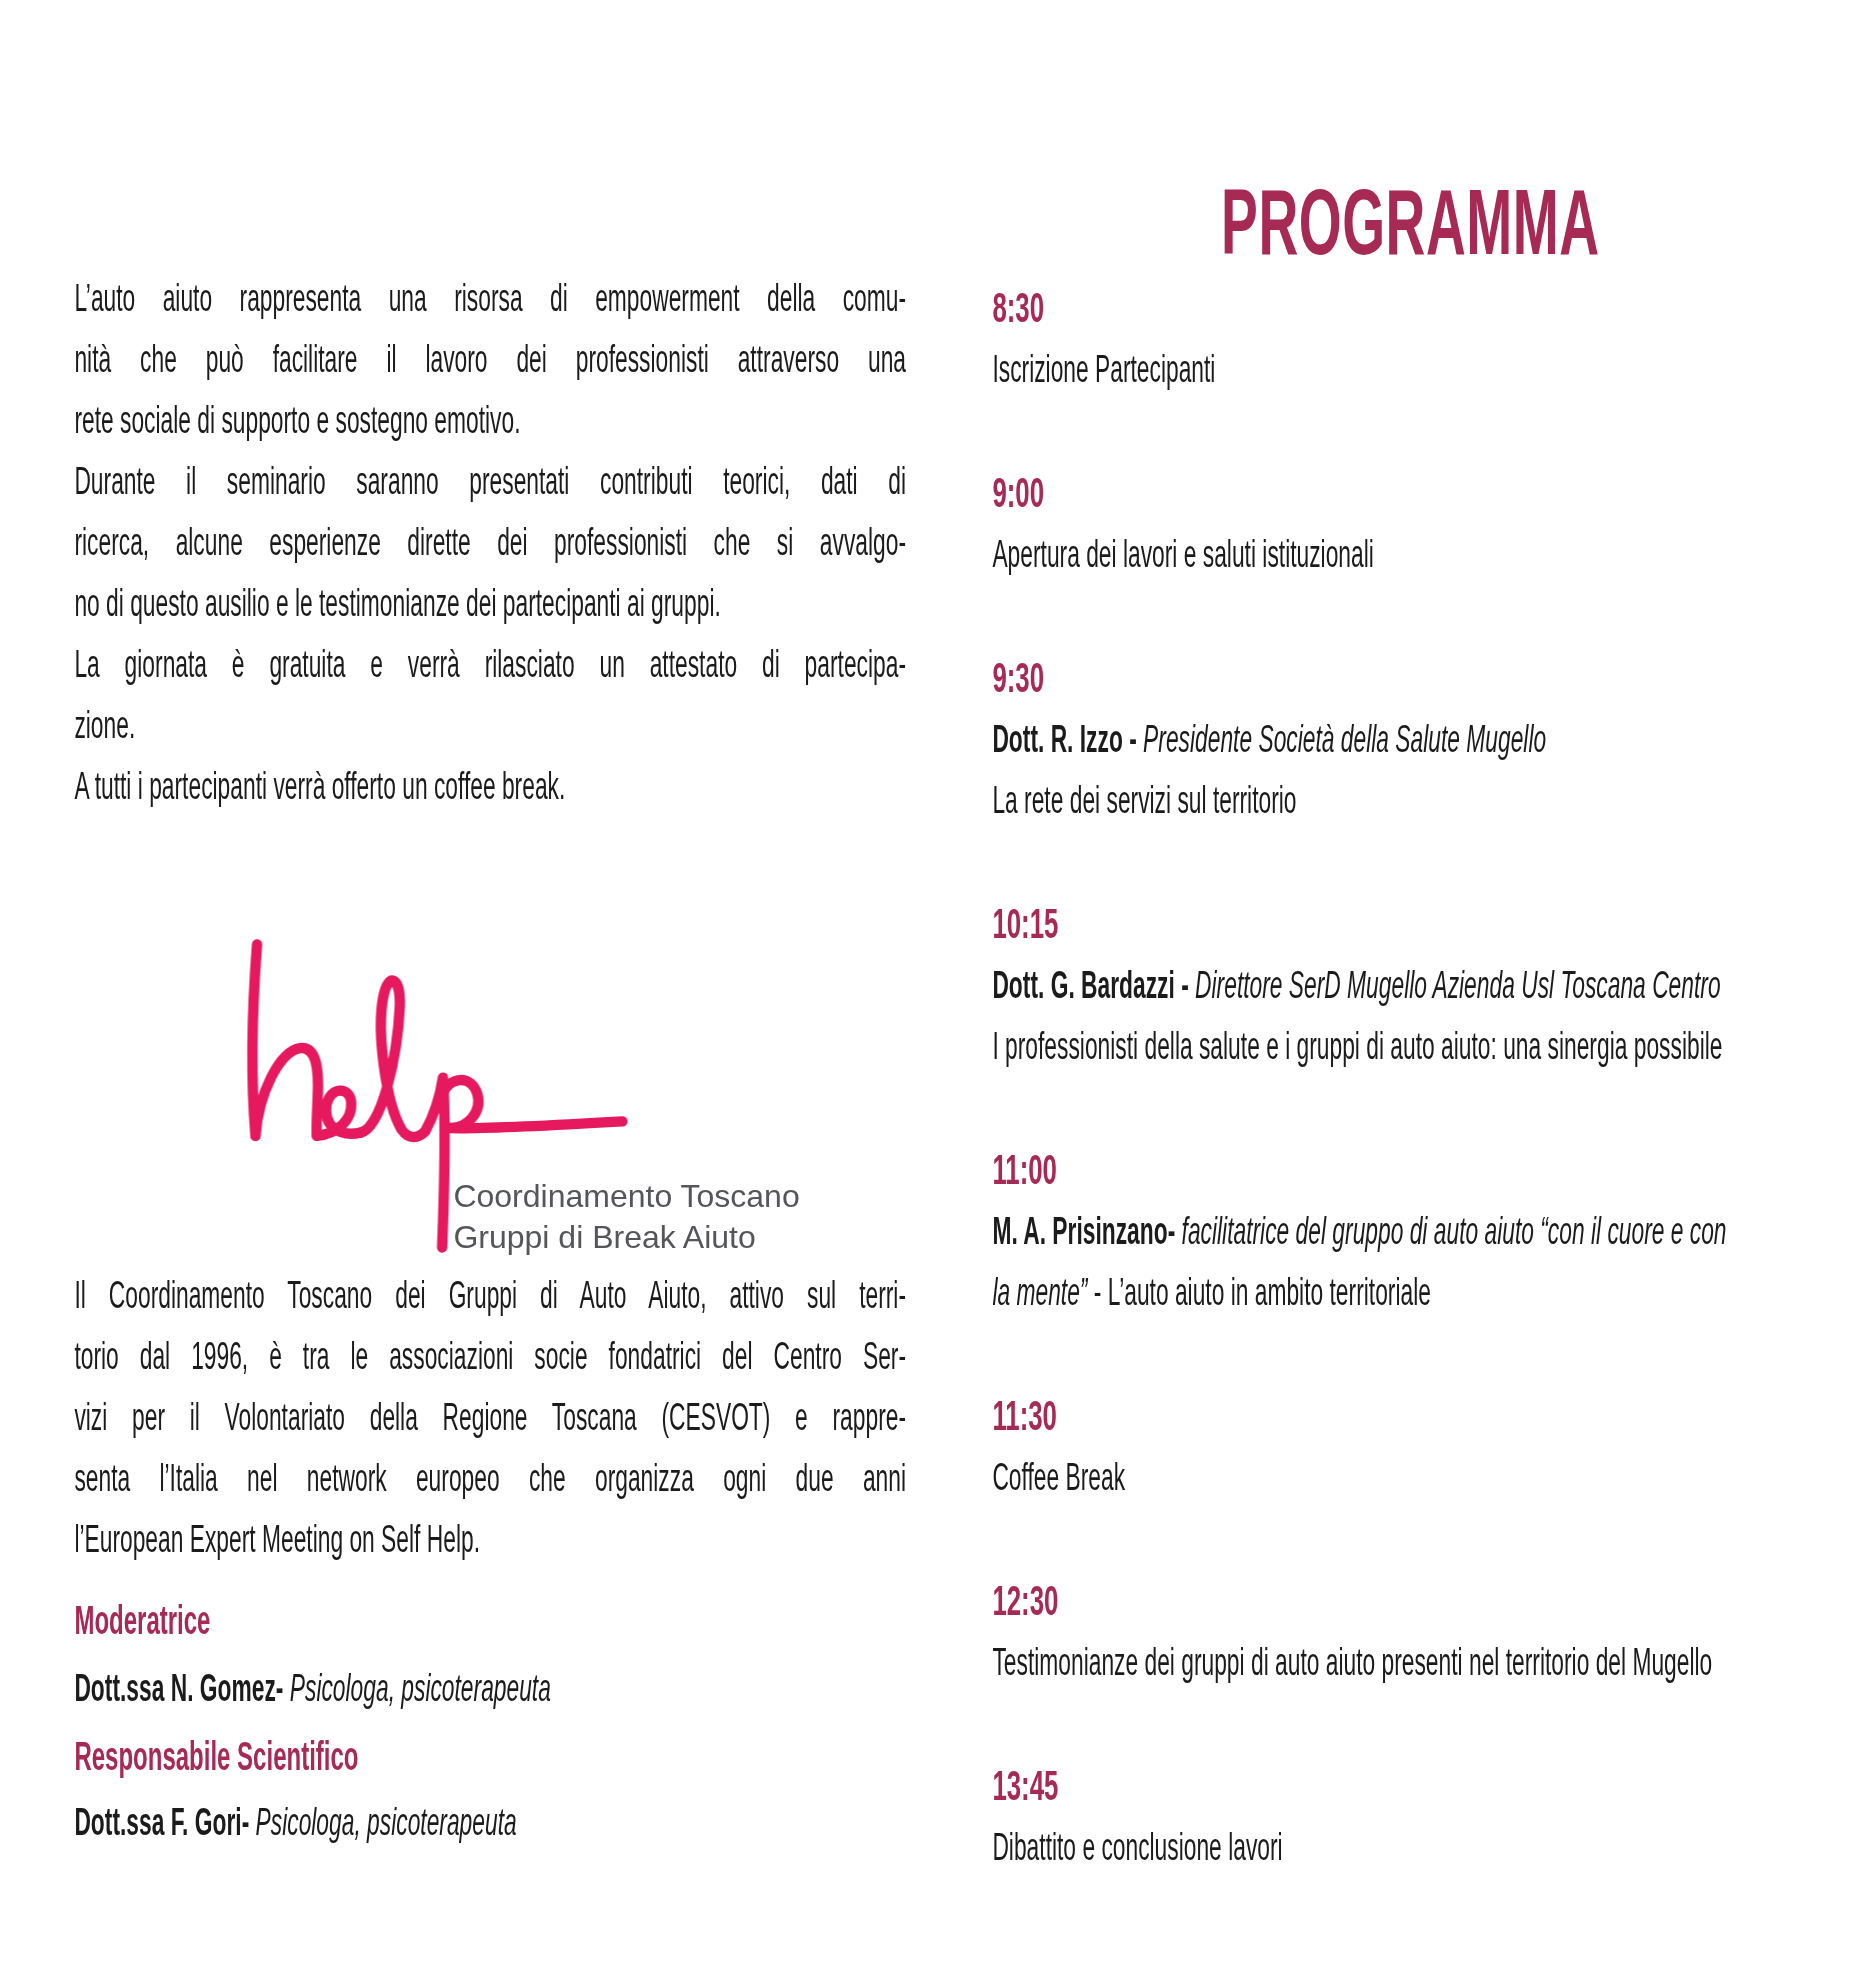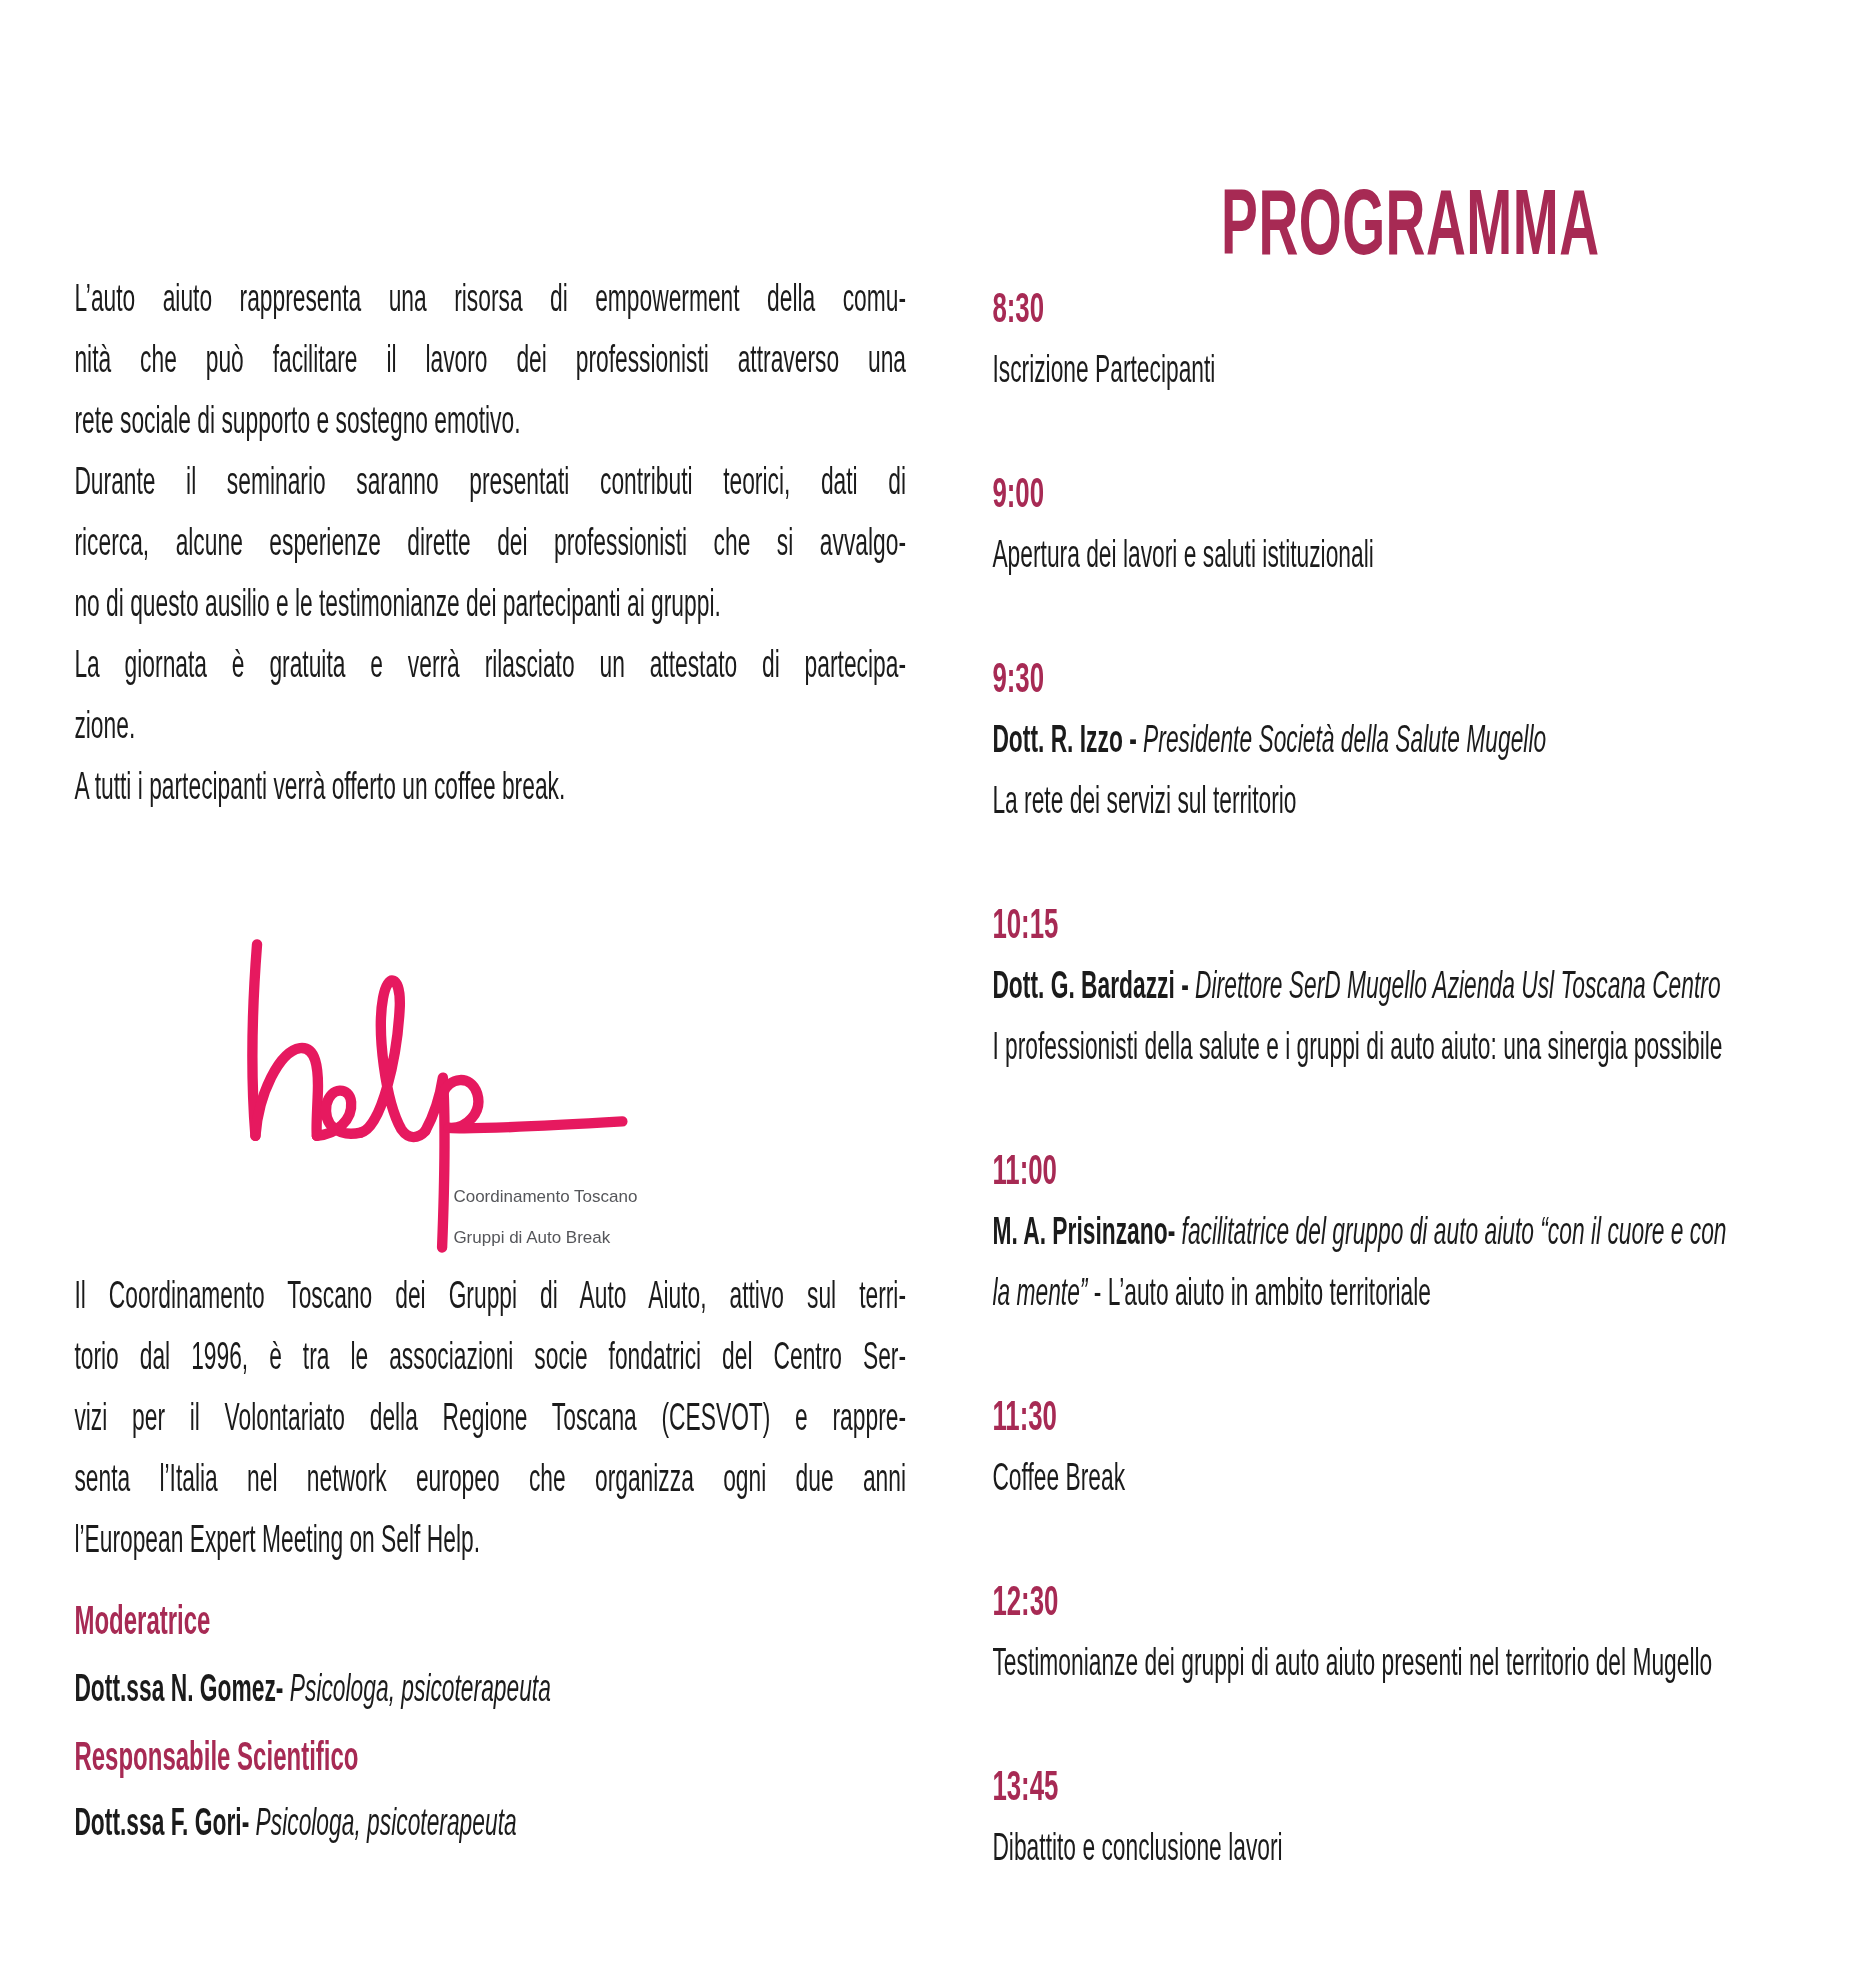--- a/index.html
+++ b/index.html
@@ -26,21 +26,21 @@
   }
   .intro{position:absolute;left:124px;top:268px;width:1386px;font-size:38px;line-height:61px;}
   .about{position:absolute;left:124px;top:1265px;width:1386px;font-size:38px;line-height:61px;}
   .jline{text-align:justify;text-align-last:justify;}
   .jline-last{text-align-last:left;}
 
   .logo{position:absolute;left:399px;top:930px;width:718px;height:343px;}
   .logo-inner{position:relative;width:399px;height:343px;transform:scaleX(1.66667);transform-origin:0 0;}
   .help-svg{position:absolute;left:0;top:0;}
   .help-svg path{fill:none;stroke:var(--logo-pink);stroke-width:13;stroke-linecap:round;stroke-linejoin:round;}
-  .logo-subtitle{position:absolute;left:214px;top:246px;font-size:17px;line-height:41px;color:var(--logo-gray);white-space:nowrap;}
+  .logo-subtitle{position:absolute;left:214px;top:246px;font-size:32px;line-height:41px;color:var(--logo-gray);white-space:nowrap;}
 
   .person-heading{position:absolute;left:124px;font-size:40px;line-height:48px;font-weight:bold;color:var(--accent);white-space:nowrap;}
   .person-line{position:absolute;left:124px;font-size:38px;line-height:48px;white-space:nowrap;}
   .h-moderator{top:1596px;}
   .l-moderator{top:1664px;}
   .h-scientific{top:1732px;}
   .l-scientific{top:1798px;}
 
   .schedule{position:absolute;left:1654px;top:275px;width:1393px;}
   .slot{margin-bottom:60px;}
@@ -79,21 +79,21 @@
 
         <path d="M152,254 C178,248 198,160 201,95 C202,58 186,52 180,85 C172,128 183,215 203,250 C212,263 224,262 233,252"></path>
 
         <path d="M233,252 C245,230 252,205 255,185 C258,230 257,320 254,398"></path>
 
         <path d="M255,205 C262,185 290,180 298,205 C305,228 285,250 262,248 C290,250 360,247 480,240"></path>
       </svg>
 
       <div class="logo-subtitle">
         <div>Coordinamento Toscano</div>
-        <div>Gruppi di Auto Break</div>
+        <div>Gruppi di Break Aiuto</div>
       </div>
     </div>
   </div>
 
   <div class="about">
       <div class="jline">Il Coordinamento Toscano dei Gruppi di Auto Aiuto, attivo sul terri-</div>
       <div class="jline">torio dal 1996, è tra le associazioni socie fondatrici del Centro Ser-</div>
       <div class="jline">vizi per il Volontariato della Regione Toscana (CESVOT) e rappre-</div>
       <div class="jline">senta l’Italia nel network europeo che organizza ogni due anni</div>
       <div class="jline jline-last">l’European Expert Meeting on Self Help.</div>

